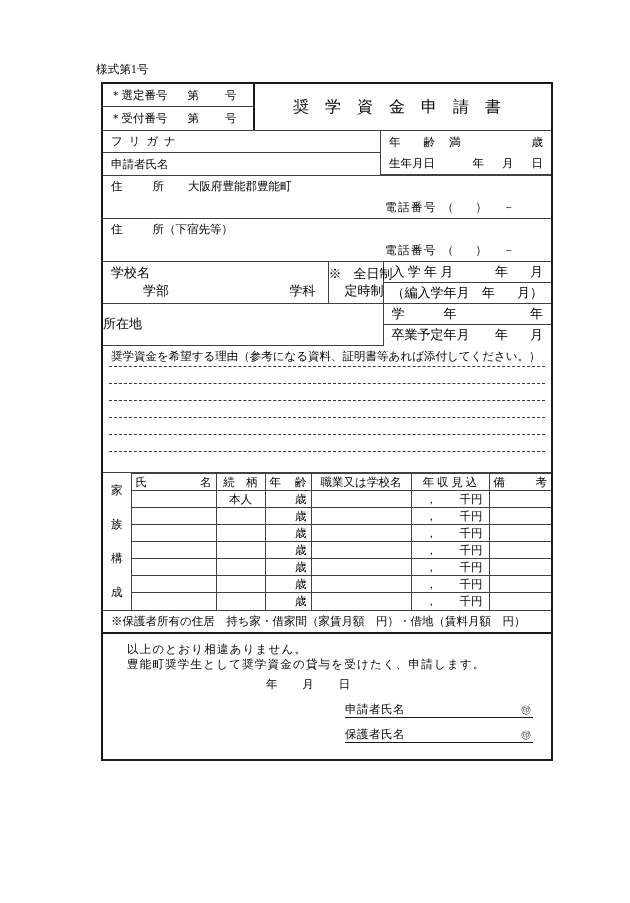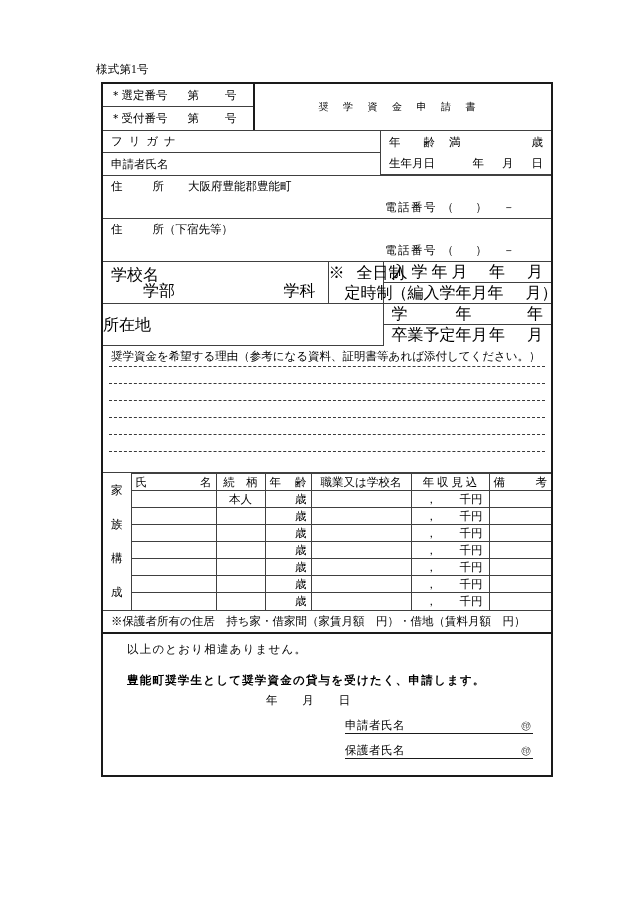--- a/index.html
+++ b/index.html
@@ -48,21 +48,21 @@
   
   table.g {
     border-collapse: collapse;
     width: 100%;
     table-layout: fixed;
   }
   table.g td {
     border: 1px solid #404040;
     padding: 0;
     vertical-align: middle;
-    font-size: 16px;
+    font-size: 13px;
     line-height: 1.25;
     font-family: Liberation Serif, serif;
   }
   .noL { border-left: 0 !important; }
   .noR { border-right: 0 !important; }
   .noT { border-top: 0 !important; }
   .noB { border-bottom: 0 !important; }
 
   
   .sp1 { letter-spacing: 1.5px; }
@@ -90,21 +90,21 @@
   }
   .numrow.first { border-bottom: 1px solid #404040; }
   .numrow .dai { margin-left: 20px; }
   .numrow .gou { margin-left: 26px; }
 
   .titlebox {
     flex: 1 1 auto;
     display: flex;
     align-items: center;
     justify-content: center;
-    font-size: 10px;
+    font-size: 16px;
     letter-spacing: 6px;
     padding-right: 6px;
     box-sizing: border-box;
   }
 
   
   .band {
     display: flex;
     align-items: stretch;
     border-bottom: 1px solid #404040;
@@ -312,21 +312,21 @@
 
   
   .decl {
     padding: 8px 10px 10px 10px;
     font-size: 11.5px;
     min-height: 78px;
     box-sizing: border-box;
     position: relative;
   }
   .decl .l1 { padding-left: 14px; letter-spacing: 1.2px; }
-  .decl .l2 { padding-left: 14px; letter-spacing: 1.2px; margin-top: 16px; font-weight: bold; }
+  .decl .l2 { padding-left: 14px; letter-spacing: 1.2px; margin-top: 0; }
 
   .decl-date {
     text-align: center;
     padding-right: 38px;
     margin-top: 5px;
     white-space: nowrap;
   }
   .decl-date .m { margin-left: 22px; }
   .decl-date .d { margin-left: 22px; }
 

